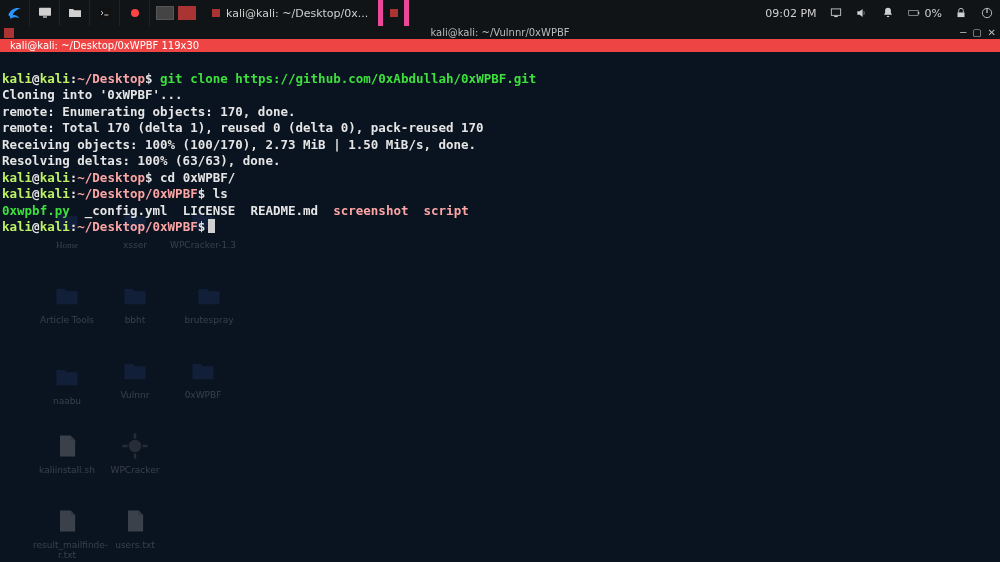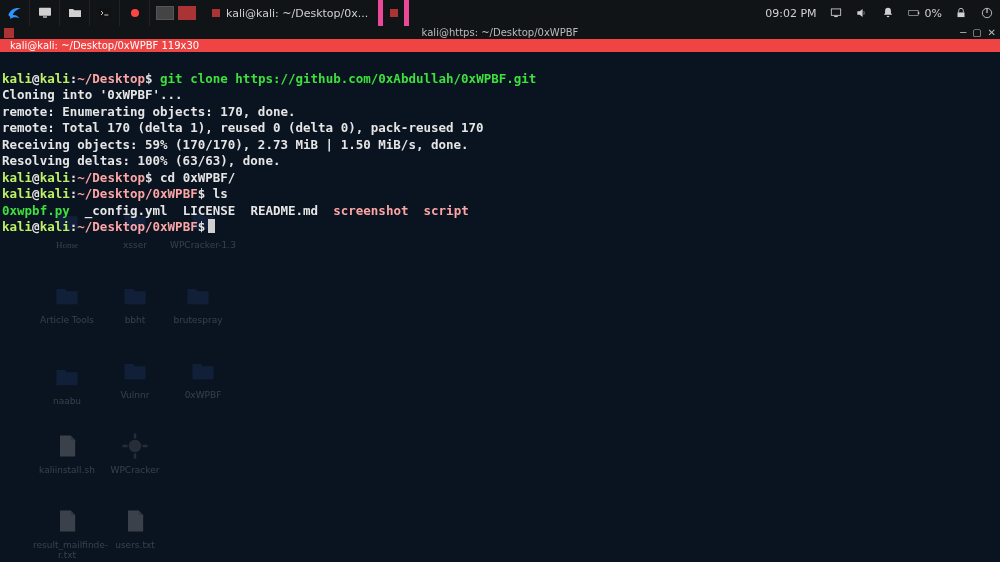--- a/index.html
+++ b/index.html
@@ -240,21 +240,21 @@
       <div>Article Tools</div>
     </div>
     <div class="dicon" style="left: 101px; top: 255px;">
       <div class="glyph">
         <svg viewBox="0 0 24 24" width="34" height="28" class="folder-svg">
           <path d="M3 6h7l2 2h9v11H3z"></path>
         </svg>
       </div>
       <div>bbht</div>
     </div>
-    <div class="dicon" style="left: 164px; top: 255px;">
+    <div class="dicon" style="left: 175px; top: 255px;">
       <div class="glyph">
         <svg viewBox="0 0 24 24" width="34" height="28" class="folder-svg">
           <path d="M3 6h7l2 2h9v11H3z"></path>
         </svg>
       </div>
       <div>brutespray</div>
     </div>
     <div class="dicon" style="left: 33px; top: 336px;">
       <div class="glyph">
         <svg viewBox="0 0 24 24" width="34" height="28" class="folder-svg">
@@ -318,35 +318,35 @@
           <path d="M15 3v4h4" fill="#bbb"></path>
         </svg>
       </div>
       <div>users.txt</div>
     </div>
   </div>
 
 <div class="terminal-window">
   <div class="term-tab">
     <div class="appicon"></div>
-    <span>kali@https: ~/Desktop/0xWPBF</span>
+    <span>kali@kali: ~/Vulnnr/0xWPBF</span>
     <div class="winctrl">
       <span>─</span>
       <span>▢</span>
       <span>✕</span>
     </div>
   </div>
   <div class="term-title">
     <span>kali@kali: ~/Desktop/0xWPBF 119x30</span>
   </div>
   <div class="term-body">
 <span class="c-red">kali</span><span class="c-white">@</span><span class="c-red">kali</span><span class="c-white">:</span><span class="c-blue">~/Desktop</span><span class="c-white">$</span><span class="c-green"> git clone https://github.com/0xAbdullah/0xWPBF.git</span>
 <span class="c-white">Cloning into '0xWPBF'...</span>
 <span class="c-white">remote: Enumerating objects: 170, done.</span>
 <span class="c-white">remote: Total 170 (delta 1), reused 0 (delta 0), pack-reused 170</span>
-<span class="c-white">Receiving objects: 59% (170/170), 2.73 MiB | 1.50 MiB/s, done.</span>
+<span class="c-white">Receiving objects: 100% (100/170), 2.73 MiB | 1.50 MiB/s, done.</span>
 <span class="c-white">Resolving deltas: 100% (63/63), done.</span>
 <span class="c-red">kali</span><span class="c-white">@</span><span class="c-red">kali</span><span class="c-white">:</span><span class="c-blue">~/Desktop</span><span class="c-white">$</span><span class="c-white"> cd 0xWPBF/</span>
 <span class="c-red">kali</span><span class="c-white">@</span><span class="c-red">kali</span><span class="c-white">:</span><span class="c-blue">~/Desktop/0xWPBF</span><span class="c-white">$</span><span class="c-white"> ls</span>
 <span class="c-green">0xwpbf.py</span>  <span class="c-white">_config.yml</span>  <span class="c-white">LICENSE</span>  <span class="c-white">README.md</span>  <span class="c-blue">screenshot</span>  <span class="c-blue">script</span>
 <span class="c-red">kali</span><span class="c-white">@</span><span class="c-red">kali</span><span class="c-white">:</span><span class="c-blue">~/Desktop/0xWPBF</span><span class="c-white">$</span><span class="cursor"></span>
   </div>
 </div>
 
 </body></html>

